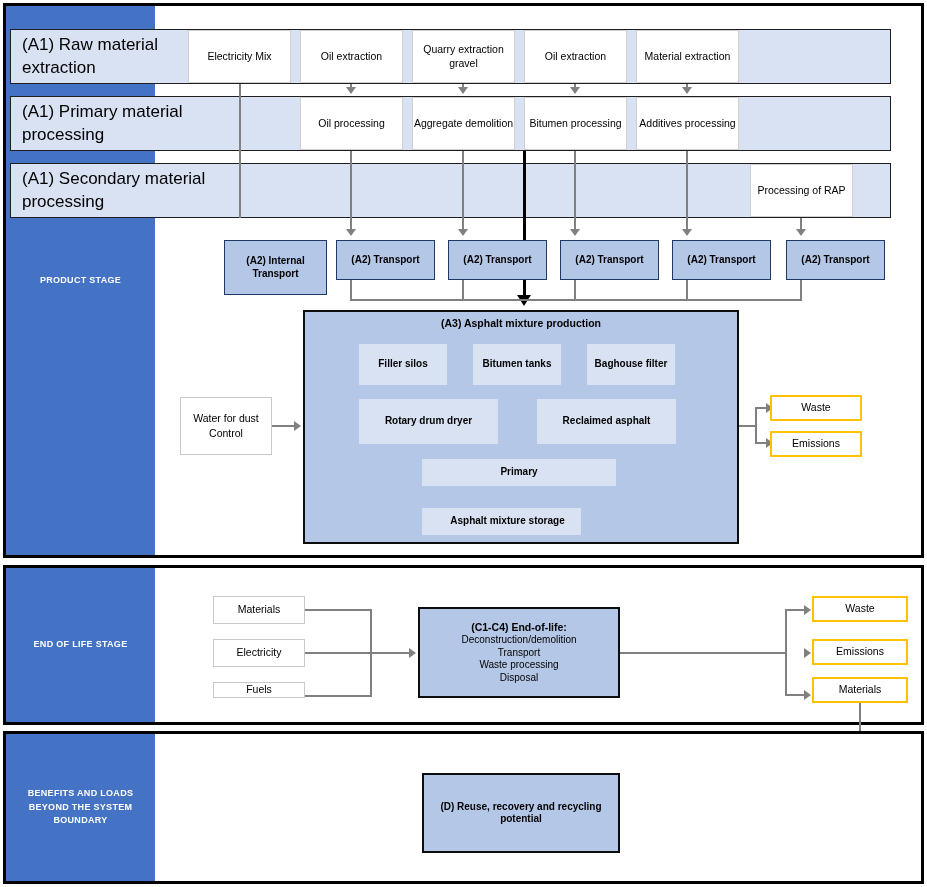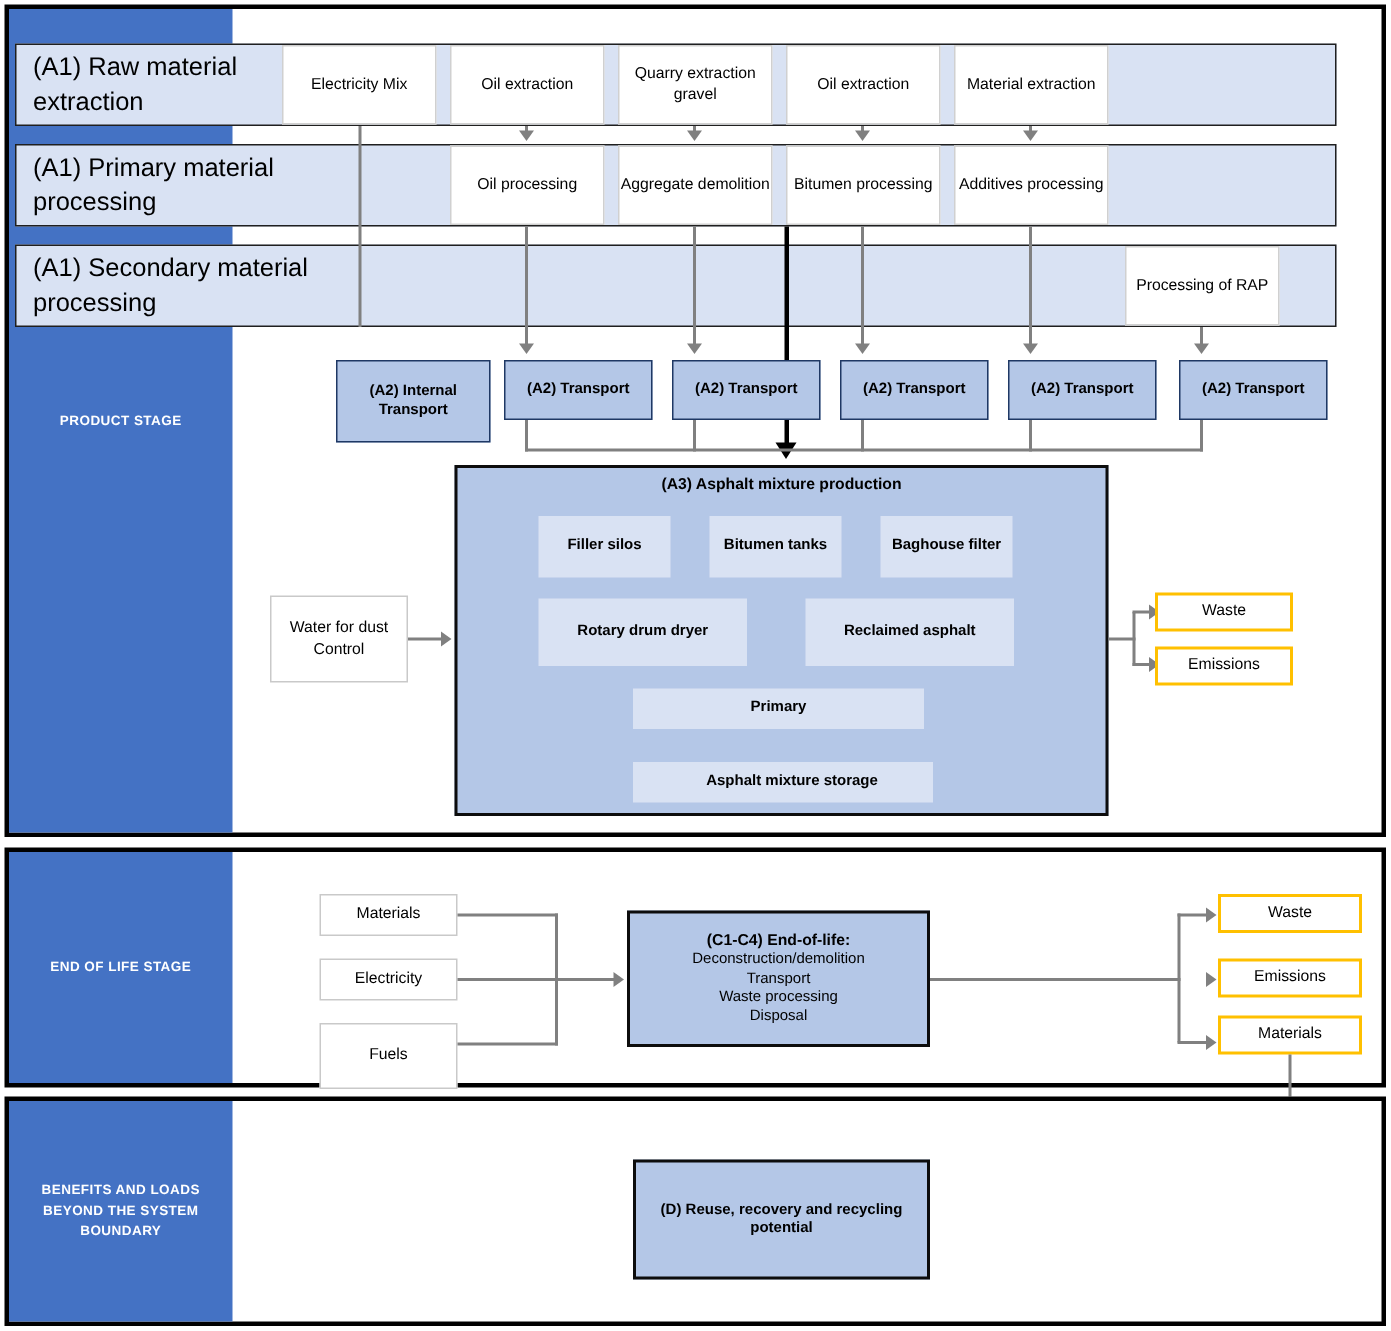--- a/index.html
+++ b/index.html
@@ -184,21 +184,21 @@
   </div>
   <div class="box sub" style="left:359px;top:399px;width:139px;height:45px;">
     <span>Rotary drum dryer</span>
   </div>
   <div class="box sub" style="left:537px;top:399px;width:139px;height:45px;">
     <span>Reclaimed asphalt</span>
   </div>
   <div class="box sub" style="left:422px;top:459px;width:194px;height:27px;">
     <span>Primary</span>
   </div>
-  <div class="box sub" style="left:422px;top:508px;width:200px;height:27px;padding-left:12px;">
+  <div class="box sub" style="left:422px;top:508px;width:159px;height:27px;padding-left:12px;">
     <span>Asphalt mixture storage</span>
   </div>
 
   <div class="box inp" style="left:180px;top:397px;width:92px;height:58px;line-height:1.4;">
     <span>Water for dust Control</span>
   </div>
   <div class="ln h" style="left:272px;top:425px;width:24px;"></div>
   <div class="arrow-r" style="left:294px;top:421px;"></div>
 
   <div class="ln h" style="left:739px;top:425px;width:18px;"></div>
@@ -219,21 +219,21 @@
   <div class="stage-label" style="left:6px;top:568px;width:149px;height:154px;">
     <span>END OF LIFE STAGE</span>
   </div>
 
   <div class="box inp" style="left:213px;top:596px;width:92px;height:28px;">
     <span>Materials</span>
   </div>
   <div class="box inp" style="left:213px;top:639px;width:92px;height:28px;">
     <span>Electricity</span>
   </div>
-  <div class="box inp" style="left:213px;top:682px;width:92px;height:44px;">
+  <div class="box inp" style="left:213px;top:682px;width:92px;height:16px;">
     <span>Fuels</span>
   </div>
 
   <div class="ln h" style="left:305px;top:609px;width:67px;"></div>
   <div class="ln h" style="left:305px;top:695px;width:67px;"></div>
   <div class="ln v" style="left:370px;top:609px;height:88px;"></div>
   <div class="ln h" style="left:305px;top:652px;width:108px;"></div>
   <div class="arrow-r" style="left:409px;top:648px;"></div>
 
   <div class="box eol" style="left:418px;top:607px;width:202px;height:91px;">

